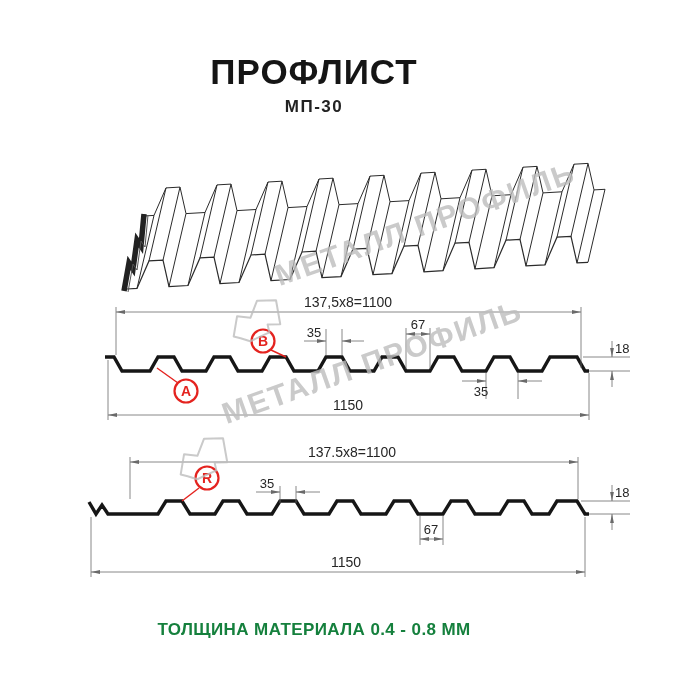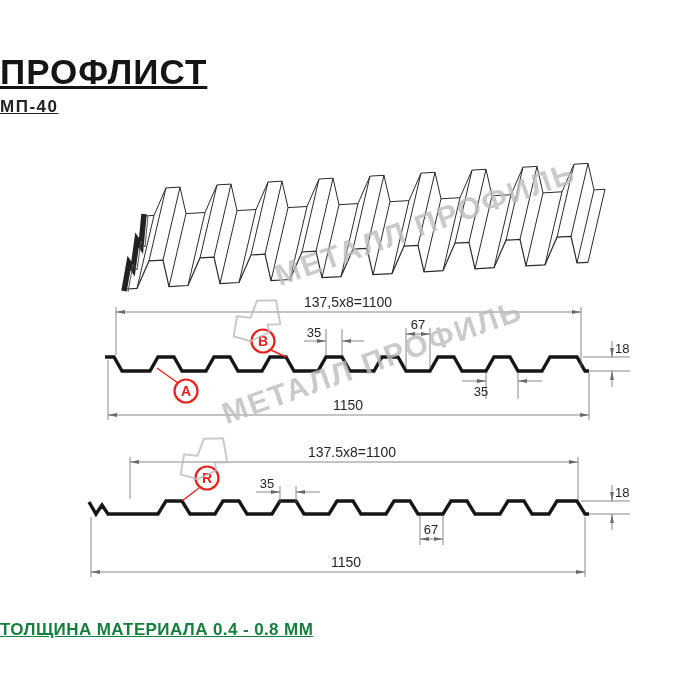--- a/index.html
+++ b/index.html
@@ -1,29 +1,29 @@
 <!DOCTYPE html>
 <html><head>
 <meta charset="utf-8">
 <style>
   html,body{margin:0;padding:0;background:#ffffff;}
   body{width:700px;height:700px;position:relative;overflow:hidden;
        font-family:"Liberation Sans",sans-serif;}
-  .hdr{position:absolute;left:0;width:628px;text-align:left;color:#151515;text-decoration:underline;}
+  .hdr{position:absolute;left:0;width:628px;text-align:center;color:#151515;}
   #title{top:52px;font-size:35px;font-weight:800;letter-spacing:1px;}
   #model{top:97px;font-size:17px;font-weight:600;letter-spacing:1.5px;color:#222;}
   #footer{top:620px;font-size:17px;font-weight:600;letter-spacing:.4px;color:#15803d;}
   svg{position:absolute;left:0;top:0;}
   svg text{font-family:"Liberation Sans",sans-serif;}
 </style>
 </head>
 <body>
 
 <div class="hdr" id="title">ПРОФЛИСТ</div>
-<div class="hdr" id="model">МП-40</div>
+<div class="hdr" id="model">МП-30</div>
 
 <svg id="draw" width="700" height="700" viewBox="0 0 700 700">
     <g>
       <path d="M127.0 289.0 L 137.0 288.4 L 149.0 260.9 L 163.0 260.1 L 169.0 286.6 L 188.0 285.5 L 200.0 257.9 L 214.0 257.1 L 220.0 283.6 L 239.0 282.5 L 251.0 255.0 L 265.0 254.2 L 271.0 280.6 L 290.0 279.5 L 302.0 252.0 L 316.0 251.2 L 322.0 277.7 L 341.0 276.6 L 353.0 249.1 L 367.0 248.3 L 373.0 274.7 L 392.0 273.6 L 404.0 246.1 L 418.0 245.3 L 424.0 271.8 L 443.0 270.7 L 455.0 243.1 L 469.0 242.3 L 475.0 268.8 L 494.0 267.7 L 506.0 240.2 L 520.0 239.4 L 526.0 265.9 L 545.0 264.8 L 557.0 237.2 L 571.0 236.4 L 577.0 262.9 L 588.0 262.3" fill="none" stroke="#2b2b2b" stroke-width="1.2"></path>
       <path d="M144.0 216.0 L 154.0 215.4 L 166.0 187.9 L 180.0 187.1 L 186.0 213.6 L 205.0 212.5 L 217.0 184.9 L 231.0 184.1 L 237.0 210.6 L 256.0 209.5 L 268.0 182.0 L 282.0 181.2 L 288.0 207.6 L 307.0 206.5 L 319.0 179.0 L 333.0 178.2 L 339.0 204.7 L 358.0 203.6 L 370.0 176.1 L 384.0 175.3 L 390.0 201.7 L 409.0 200.6 L 421.0 173.1 L 435.0 172.3 L 441.0 198.8 L 460.0 197.7 L 472.0 170.1 L 486.0 169.3 L 492.0 195.8 L 511.0 194.7 L 523.0 167.2 L 537.0 166.4 L 543.0 192.9 L 562.0 191.8 L 574.0 164.2 L 588.0 163.4 L 594.0 189.9 L 605.0 189.3" fill="none" stroke="#2b2b2b" stroke-width="1"></path>
       <line x1="137" y1="288.42" x2="154" y2="215.42000000000002" stroke="#2b2b2b" stroke-width="1"></line>
       <line x1="149" y1="260.898" x2="166" y2="187.89800000000002" stroke="#2b2b2b" stroke-width="1"></line>
       <line x1="163" y1="260.086" x2="180" y2="187.086" stroke="#2b2b2b" stroke-width="1"></line>
       <line x1="169" y1="286.564" x2="186" y2="213.56400000000002" stroke="#2b2b2b" stroke-width="1"></line>
       <line x1="188" y1="285.462" x2="205" y2="212.462" stroke="#2b2b2b" stroke-width="1"></line>

